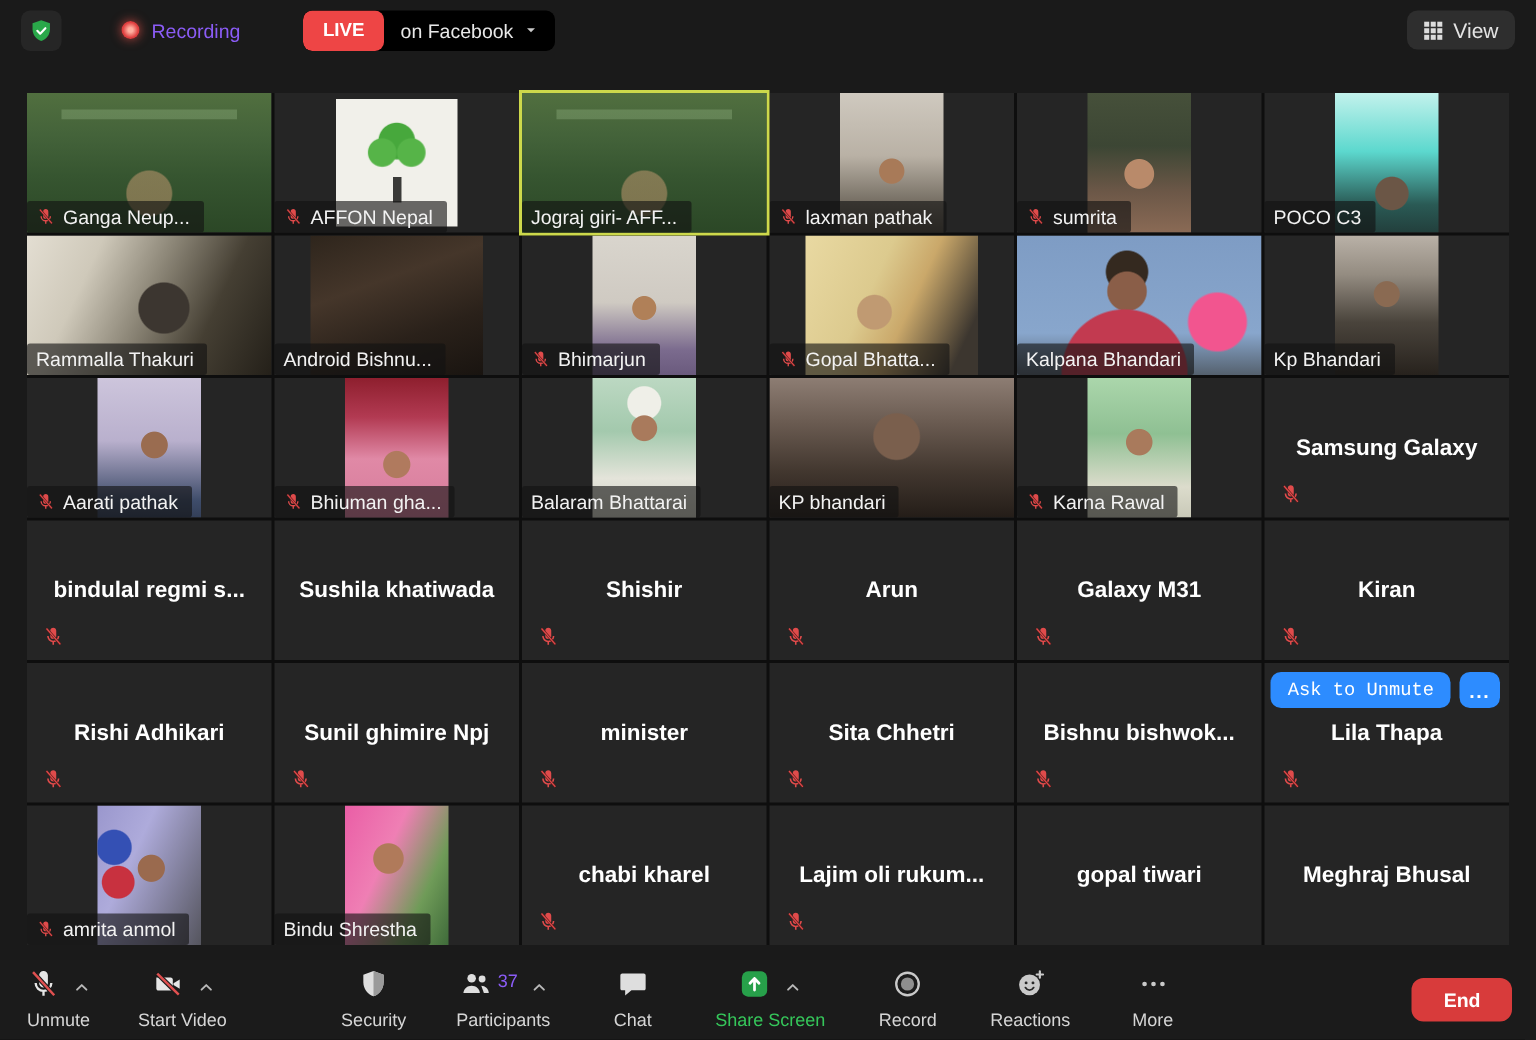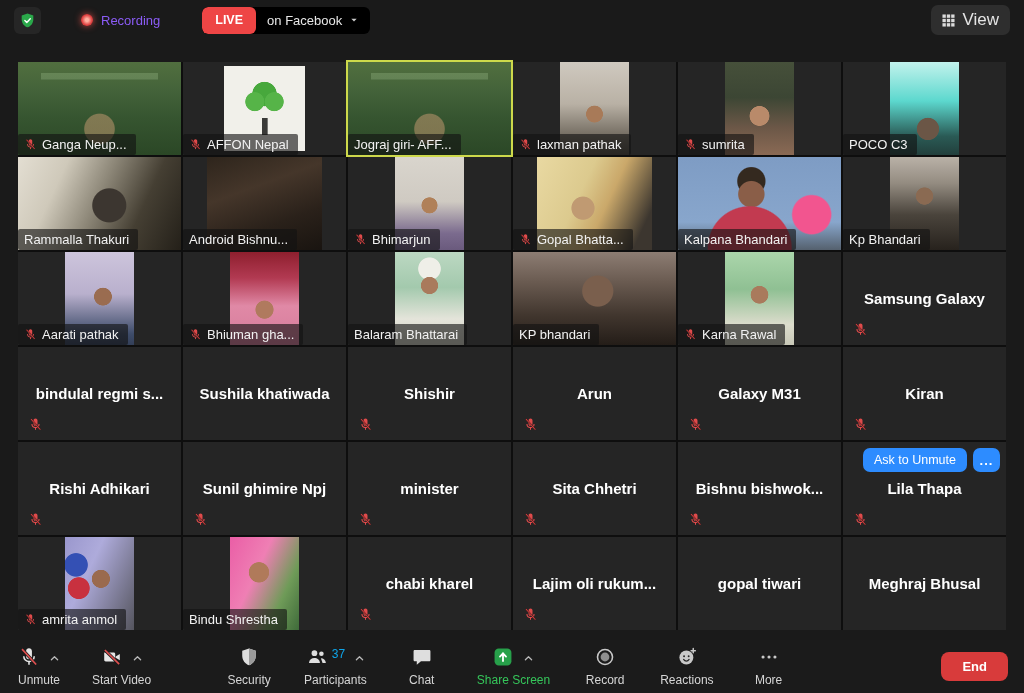--- a/index.html
+++ b/index.html
@@ -24,21 +24,21 @@
   .rec-label { font-size:13px; color:#8b5cf6; }
   .live-pill { display:flex; align-items:stretch; margin-left:42px; background:#000000;
     border-radius:6px; overflow:hidden; height:27px; }
   .live-seg { background:#ee4545; color:#fff; font-weight:bold; font-size:12.5px;
     display:flex; align-items:center; padding:0 13px; border:none; border-radius:6px; cursor:pointer; }
   .fb-seg { display:flex; align-items:center; gap:7px; padding:0 11px; background:transparent;
     border:none; color:#e8e8e8; font-size:13px; cursor:pointer; }
   .fb-seg svg { width:10px; height:10px; }
   .view-btn { margin-left:auto; background:#2e2e2e; border:none; border-radius:7px;
     padding:5px 11px; display:flex; align-items:center; gap:7px; color:#e4e4e4;
-    font-size:17px; cursor:pointer; }
+    font-size:14px; cursor:pointer; }
   .view-btn svg { width:13px; height:13px; }
 
   
   .grid { position:absolute; top:62px; left:18px; right:18px;
     display:grid; grid-template-columns:repeat(6,1fr); grid-auto-rows:93px; gap:2px;
     background:#0e0e0e; }
   .tile { position:relative; background:#252525; overflow:hidden; cursor:pointer; }
   .tile.active { overflow:visible; z-index:3; box-shadow:0 0 0 2px #cdd94b; }
   .tile.active .vid { outline:none; }
   .vid { position:absolute; top:0; bottom:0; }
@@ -117,34 +117,34 @@
     font-size:13px; color:#f2f2f2; max-width:97%; white-space:nowrap; overflow:hidden; z-index:2; }
   .name-center { position:absolute; inset:0; display:flex; align-items:center; justify-content:center;
     font-size:15px; font-weight:600; color:#fff; text-align:center; padding:0 8px; }
   .mic { display:inline-flex; }
   .name-label .mic svg { width:13px; height:13px; }
   .mic.corner { position:absolute; left:10px; bottom:8px; }
   .mic.corner svg { width:15px; height:15px; }
 
   .ask-wrap { position:absolute; top:6px; right:6px; display:flex; gap:6px; z-index:2; }
   .ask-btn { background:#2d8cff; color:#fff; border:none; border-radius:7px;
-    font-size:12.5px; padding:5px 11px; cursor:pointer; font-family:Liberation Sans, sans-serif; }
+    font-size:12.5px; padding:5px 11px; cursor:pointer; font-family:Liberation Mono, monospace; }
   .ask-more { background:#2d8cff; color:#fff; border:none; border-radius:7px;
     width:27px; font-size:13px; font-weight:bold; cursor:pointer; letter-spacing:1px; }
 
   
   .toolbar { position:absolute; left:0; right:0; bottom:0; height:53px; background:#1b1b1b;
     display:flex; align-items:center; padding:0 16px; }
   .tb-left { display:flex; gap:30px; }
   .tb-center { display:flex; gap:32px; margin:0 auto; }
   .tb-item { display:flex; flex-direction:column; align-items:center; justify-content:center;
     gap:2px; cursor:pointer; min-width:46px; }
   .tb-top { position:relative; display:flex; align-items:center; height:24px; }
   .tb-top svg.main { width:22px; height:22px; }
-  .tb-badge { font-size:12px; color:#0ea5e9; margin-left:4px; position:relative; top:-5px; }
+  .tb-badge { font-size:12px; color:#8b5cf6; margin-left:4px; position:relative; top:-5px; }
   .tb-caret { display:inline-flex; margin-left:9px; }
   .tb-caret svg { width:11px; height:11px; }
   .tb-label { font-size:12px; color:#d6d6d6; white-space:nowrap; }
   .tb-item.green .tb-label { color:#35c65a; }
   .end-btn { margin-left:auto; background:#d83b3b; color:#fff; border:none; border-radius:8px;
     padding:7px 21px; font-size:13px; font-weight:600; cursor:pointer; font-family:inherit; }
 </style>
 </head>
 <body>
 

